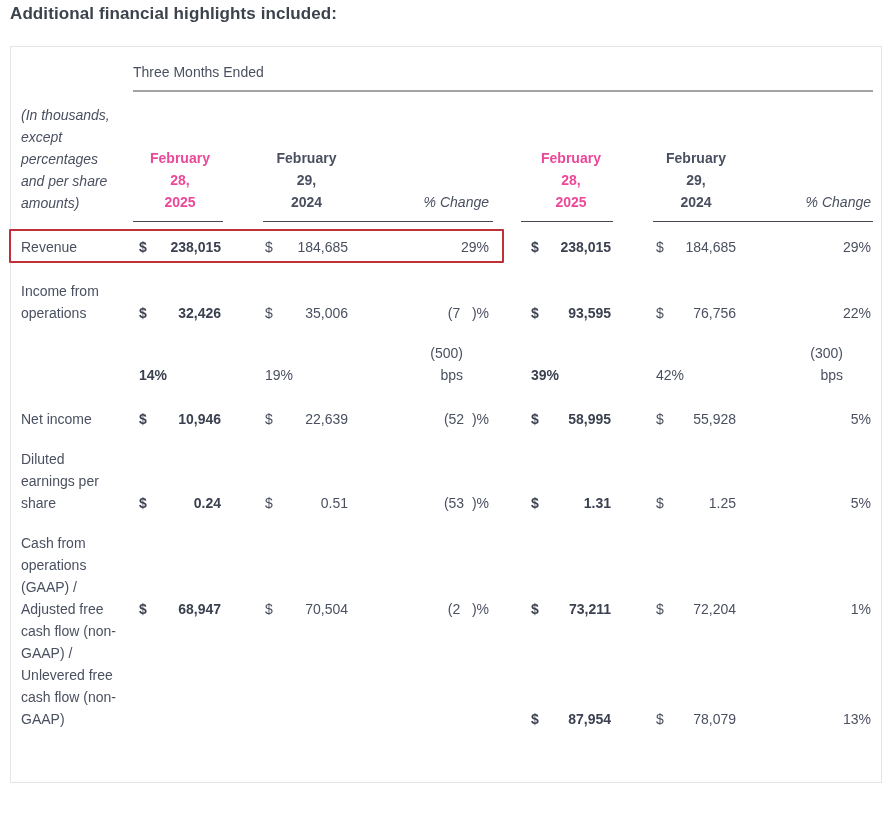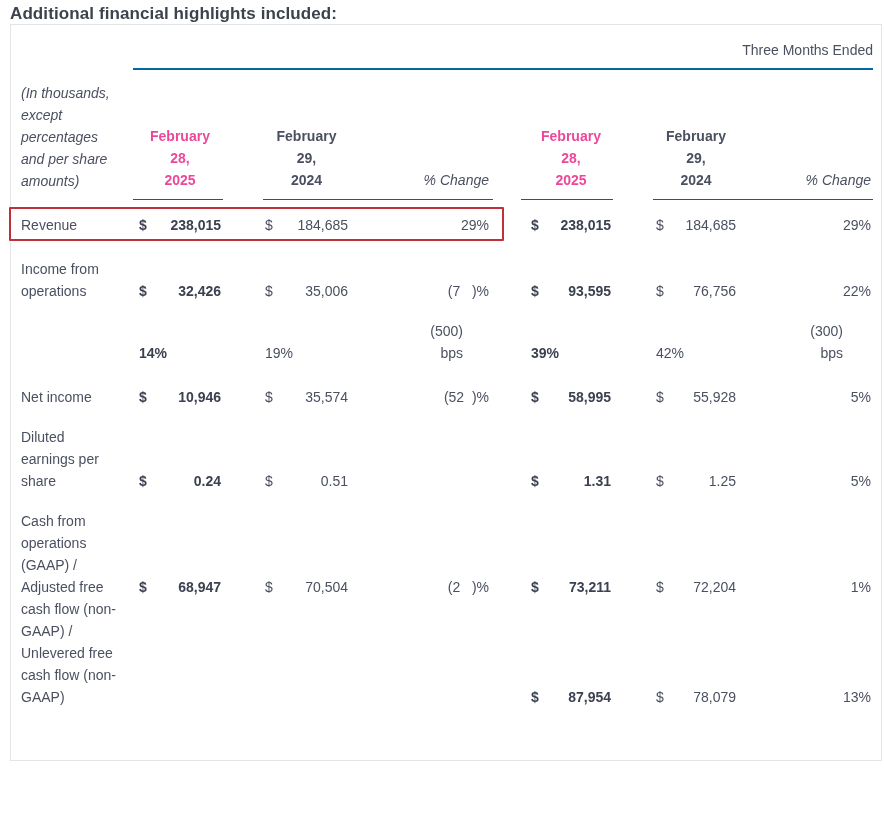--- a/index.html
+++ b/index.html
@@ -8,41 +8,42 @@
     font-family: "Liberation Sans", sans-serif;
     color: #4a5060;
     padding: 4px 0 0 10px;
     width: 884px;
   }
   .page-title {
     font-size: 17px;
     font-weight: 700;
     color: #3c434d;
     letter-spacing: .1px;
+    margin-bottom: 22px;
   }
   .card {
     width: 872px;
     border: 1px solid #e3e4e6;
     background: #ffffff;
     padding: 0 10px 52px 10px;
   }
   .grid {
     display: grid;
     grid-template-columns: 112px 90px 40px 92px 138px 28px 92px 40px 92px 128px;
     font-size: 14px;
     line-height: 22px;
   }
   .ws { white-space: pre-line; }
 
   
   .period-row .span-all {
     grid-column: 2 / 11;
-    text-align: right;
+    text-align: left;
     padding: 14px 0 7px 0;
-    border-bottom: 2px solid #0369a1;
+    border-bottom: 2px solid #a3a3a3;
   }
   .group-row .group-span {
     text-align: center;
     padding: 9px 0 9px 0;
     border-bottom: 2px solid #3e4450;
   }
   .group-row .gaap-span { grid-column: 2 / 6; }
   .group-row .ng-span   { grid-column: 7 / 11; }
 
   
@@ -212,21 +213,21 @@
         </div>
       </div>
       <div class="grid trow row-netinc">
         <div class="cell c-label ws">Net income</div>
         <div class="cell money c-g1 bold">
           <span class="cur">$</span>
           <span class="val">10,946</span>
         </div>
         <div class="cell money c-g2">
           <span class="cur">$</span>
-          <span class="val">35,574</span>
+          <span class="val">22,639</span>
         </div>
         <div class="cell pct c-gp">
           <span class="val">(52&nbsp;&nbsp;)%</span>
         </div>
         <div class="cell money c-n1 bold">
           <span class="cur">$</span>
           <span class="val">58,995</span>
         </div>
         <div class="cell money c-n2">
           <span class="cur">$</span>
@@ -240,20 +241,23 @@
         <div class="cell c-label ws">Diluted
 earnings per
 share</div>
         <div class="cell money c-g1 bold">
           <span class="cur">$</span>
           <span class="val">0.24</span>
         </div>
         <div class="cell money c-g2">
           <span class="cur">$</span>
           <span class="val">0.51</span>
+        </div>
+        <div class="cell pct c-gp">
+          <span class="val">(53&nbsp;&nbsp;)%</span>
         </div>
         <div class="cell money c-n1 bold">
           <span class="cur">$</span>
           <span class="val">1.31</span>
         </div>
         <div class="cell money c-n2">
           <span class="cur">$</span>
           <span class="val">1.25</span>
         </div>
         <div class="cell pct c-np">

